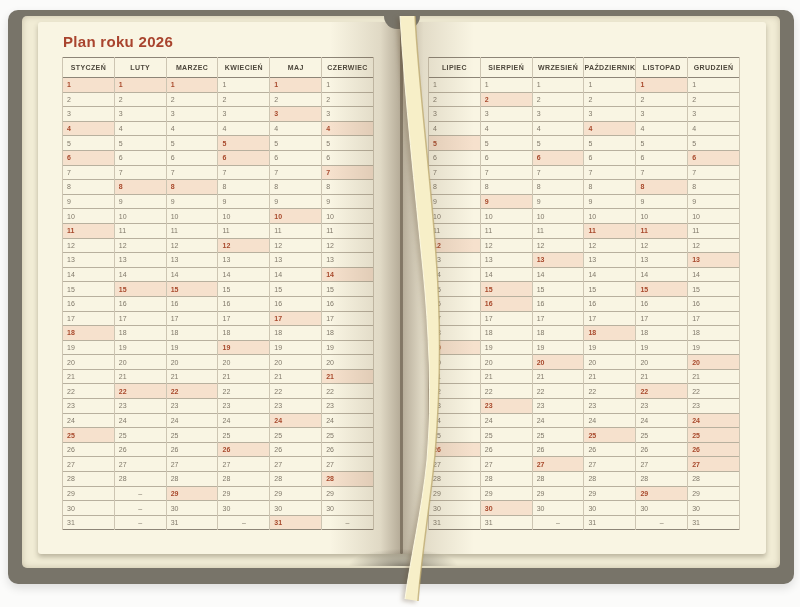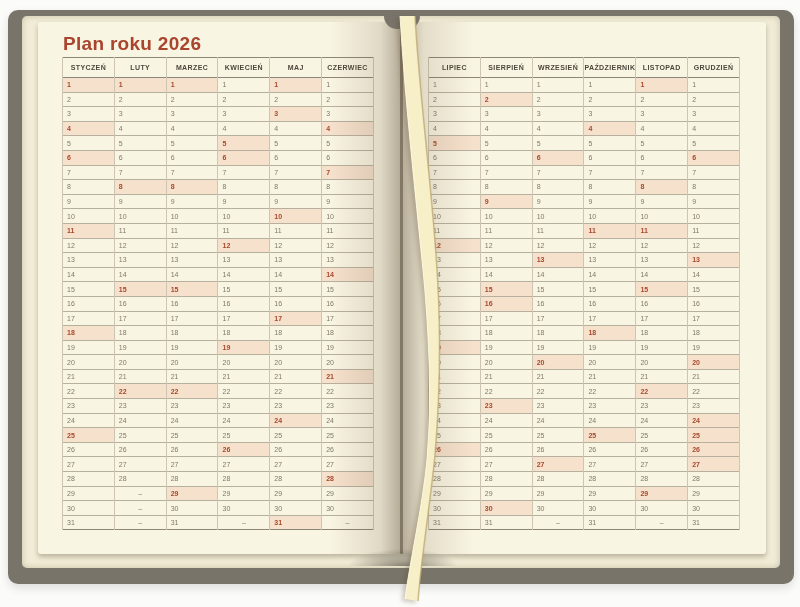--- a/index.html
+++ b/index.html
@@ -45,21 +45,21 @@
   .gutter-shade-right{
     position:absolute;left:402px;top:22px;width:72px;height:532px;z-index:3;
     background:linear-gradient(to left, rgba(110,90,60,0) 0%, rgba(110,90,60,0.16) 70%, rgba(80,62,40,0.40) 100%);
   }
   .spine-crease{
     position:absolute;left:400px;top:22px;width:3px;height:532px;z-index:3;
     background:rgba(70,58,42,0.45);border-radius:2px;
   }
   .page-title{
     position:absolute;left:63px;top:33px;z-index:2;
-    font-size:19px;font-weight:bold;letter-spacing:0.3px;
+    font-size:15px;font-weight:bold;letter-spacing:0.3px;
     color:var(--c-title);
   }
   .ptable{
     position:absolute;top:57px;width:312px;display:flex;z-index:2;
   }
   .ptable.left{left:62px}
   .ptable.right{left:428px}
   .col{
     flex:1;display:flex;flex-direction:column;
     border-right:1px solid var(--line-col);

